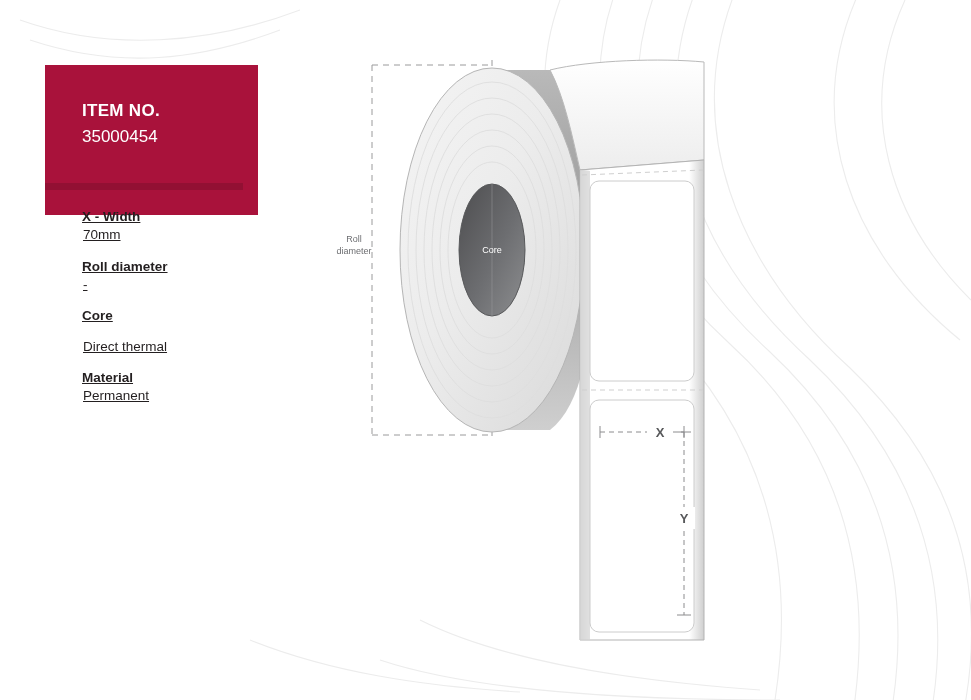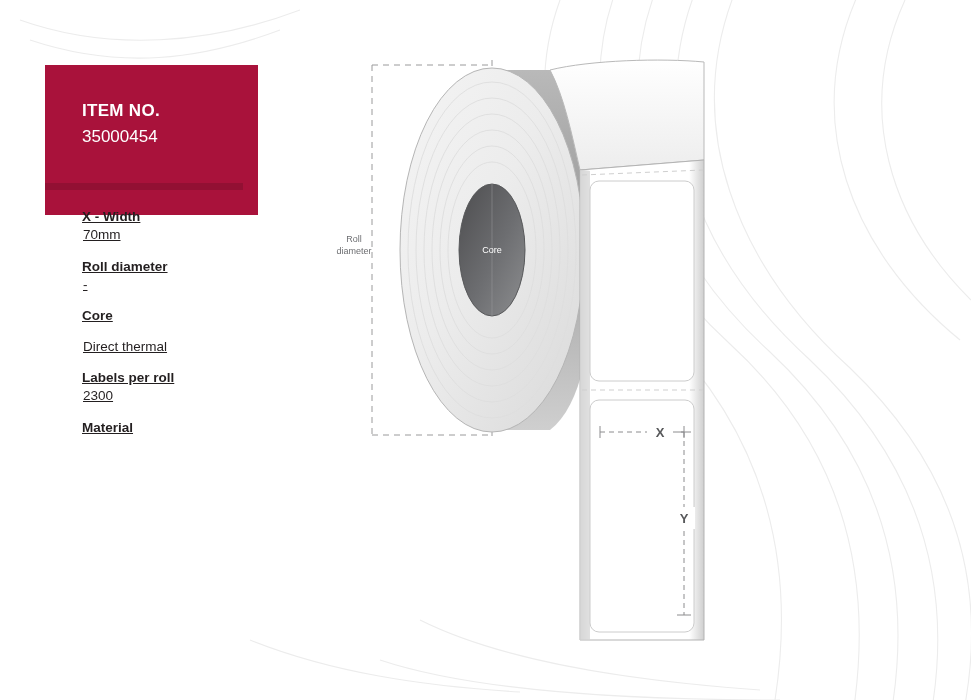--- a/index.html
+++ b/index.html
@@ -162,27 +162,24 @@
     </div>
 
     <div class="spec-row">
       <div class="spec-label">Core</div>
     </div>
 
     <div class="spec-row">
       <div class="spec-value">Direct thermal</div>
     </div>
 
-    <div class="spec-row">
-      <div class="spec-label">Labels per roll</div>
-      <div class="spec-value">2300</div>
-    </div>
 
     <div class="spec-row">
       <div class="spec-label">Material</div>
+      <div class="spec-value">Permanent</div>
     </div>
 
 
   </div>
 
   <div class="illustration">
     <svg width="620" height="640" viewBox="0 0 620 640">
       <defs>
         <linearGradient id="rollFace" x1="0" y1="0" x2="1" y2="1">
           <stop offset="0%" stop-color="#f4f4f4"></stop>

